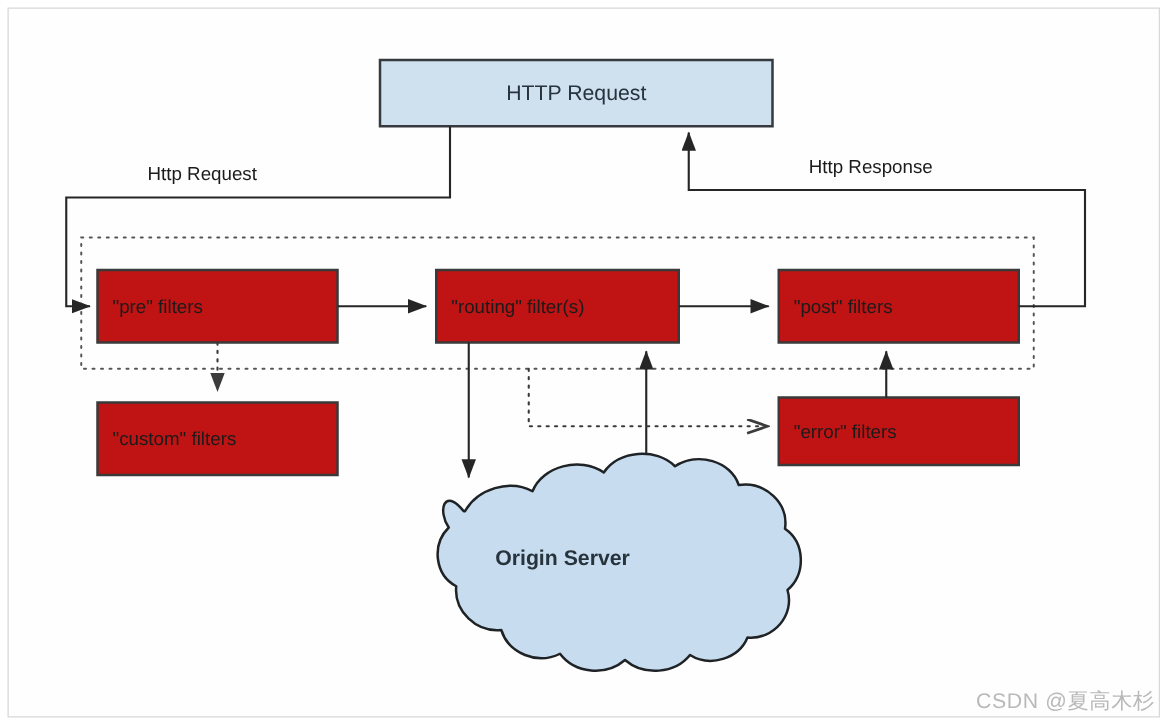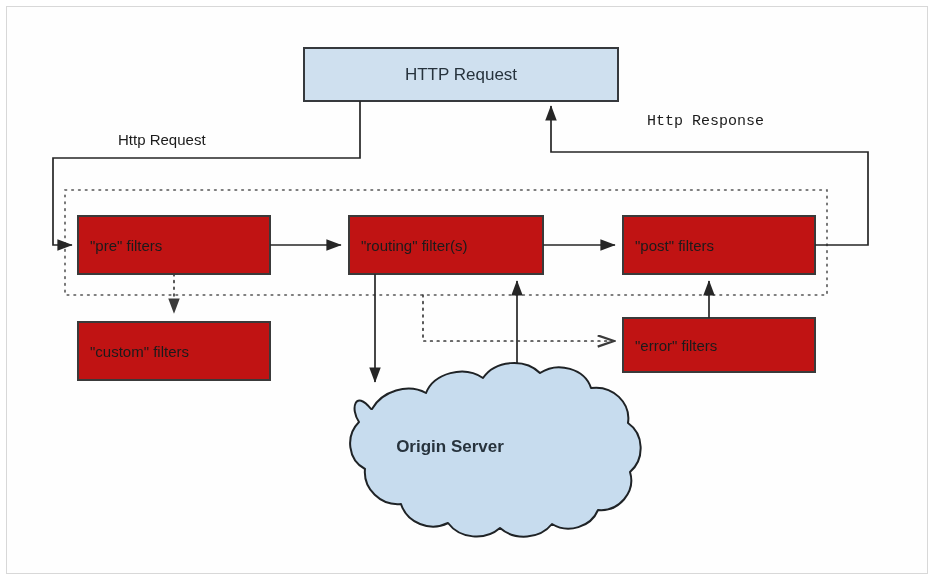--- a/index.html
+++ b/index.html
@@ -148,16 +148,17 @@
   <div class="node-label filter-label" style="left:623px; top:216px; width:192px; height:58px;">"post" filters</div>
 
   <div class="node-label filter-label" style="left:78px; top:322px; width:192px; height:58px;">"custom" filters</div>
 
   <div class="node-label filter-label" style="left:623px; top:318px; width:192px; height:54px;">"error" filters</div>
 
   <div class="node-label center-label" style="left:340px; top:430px; width:220px; height:34px;font-weight:bold;">Origin Server</div>
 
   <div class="edge-label" style="left:118px; top:131px;">Http Request</div>
 
-  <div class="edge-label" style="left:647px; top:113px;font-family:Liberation Mono, monospace;">Http Response</div>
+  <div class="edge-label" style="left:647px; top:125px;">Http Response</div>
 
+  <div id="watermark">CSDN @夏高木杉</div>
 
 </div>
 
 </body></html>

